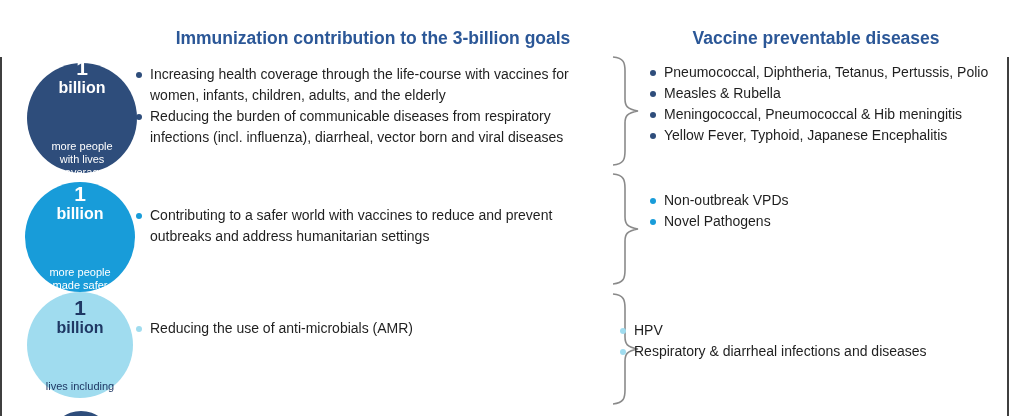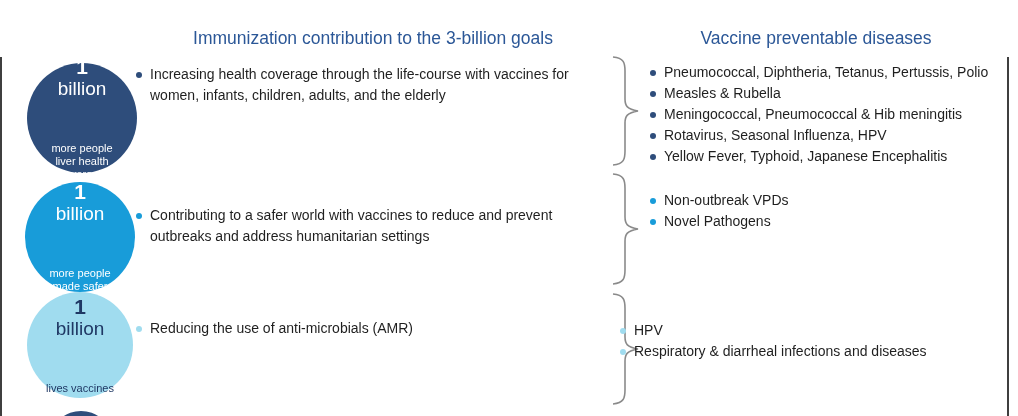--- a/index.html
+++ b/index.html
@@ -2,33 +2,33 @@
 <html><head>
 <meta charset="utf-8">
 <style>
   html,body{margin:0;padding:0;background:#fff;}
   .canvas{
     position:relative;width:1018px;height:416px;background:#ffffff;
     font-family:"Liberation Sans", sans-serif;color:#1f1f1f;overflow:hidden;
   }
   
   .col-title{
-    position:absolute;top:28px;font-size:17.5px;font-weight:normal;
+    position:absolute;top:28px;font-size:17.5px;font-weight:bold;
     color:#2b5797;text-align:center;letter-spacing:0;
   }
   .col-title.left{left:148px;width:450px;}
   .col-title.right{left:666px;width:300px;}
 
   
   .circle{
     position:absolute;border-radius:50%;display:flex;flex-direction:column;
     align-items:center;justify-content:center;text-align:center;line-height:1;
   }
   .circle .num{font-size:21px;font-weight:bold;margin-bottom:2px;}
-  .circle .unit{font-size:19px;font-weight:normal;margin-bottom:4px;}
+  .circle .unit{font-size:16px;font-weight:bold;margin-bottom:4px;}
   .circle .cap{font-size:11px;line-height:13px;margin-top:40px;}
   .circle .cap span{display:block;}
   .c1{left:27px;top:63px;width:110px;height:110px;background:#2e4d7b;color:#ffffff;}
   .c2{left:25px;top:182px;width:110px;height:110px;background:#189cd9;color:#ffffff;}
   .c3{left:27px;top:292px;width:106px;height:106px;background:#a0dcef;color:#1f3864;}
   .peek{position:absolute;left:53px;top:411px;width:56px;height:48px;border-radius:50%;background:#2e4d7b;}
 
   
   ul.blist{list-style:none;margin:0;padding:0;position:absolute;font-size:14px;line-height:21px;}
   ul.blist li{display:flex;}
@@ -68,29 +68,33 @@
   <div class="edge right"></div>
 
   <div class="col-title left">Immunization contribution to the 3-billion goals</div>
   <div class="col-title right">Vaccine preventable diseases</div>
 
   <div class="circle c1">
     <div class="num">1</div>
     <div class="unit">billion</div>
     <div class="cap">
       <span>more people</span>
-      <span>liver health</span>
+      <span>with lives</span>
       <span>coverage</span>
     </div>
   </div>
 
   <ul class="blist s1 goals1">
     <li>
         <span class="dot"></span>
         <span>Increasing health coverage through the life-course with vaccines for women, infants, children, adults, and the elderly</span>
+      </li>
+    <li>
+        <span class="dot"></span>
+        <span>Reducing the burden of communicable diseases from respiratory infections (incl. influenza), diarrheal, vector born and viral diseases</span>
       </li>
   </ul>
 
   <div class="brace b1">
     <svg viewBox="0 0 30 112" preserveAspectRatio="none">
       <path d="M3 2 C14 3 15 8 15 16 L15 44 C15 51 17 54 28 56 C17 58 15 61 15 68 L15 96 C15 104 14 109 3 110" fill="none" stroke="#8a8a8a" stroke-width="1.6"></path>
     </svg>
   </div>
 
   <ul class="blist s1 dis1">
@@ -98,24 +102,20 @@
         <span class="dot"></span>
         <span>Pneumococcal, Diphtheria, Tetanus, Pertussis, Polio</span>
       </li>
     <li>
         <span class="dot"></span>
         <span>Measles &amp; Rubella</span>
       </li>
     <li>
         <span class="dot"></span>
         <span>Meningococcal, Pneumococcal &amp; Hib meningitis</span>
-      </li>
-    <li>
-        <span class="dot"></span>
-        <span>Rotavirus, Seasonal Influenza, HPV</span>
       </li>
     <li>
         <span class="dot"></span>
         <span>Yellow Fever, Typhoid, Japanese Encephalitis</span>
       </li>
   </ul>
 
   <div class="circle c2">
     <div class="num">1</div>
     <div class="unit">billion</div>
@@ -146,21 +146,21 @@
     <li>
         <span class="dot"></span>
         <span>Novel Pathogens</span>
       </li>
   </ul>
 
   <div class="circle c3">
     <div class="num">1</div>
     <div class="unit">billion</div>
     <div class="cap">
-      <span>lives vaccines</span>
+      <span>lives including</span>
     </div>
   </div>
 
   <ul class="blist s3 goals3">
     <li>
         <span class="dot"></span>
         <span>Reducing the use of anti-microbials (AMR)</span>
       </li>
   </ul>
 

